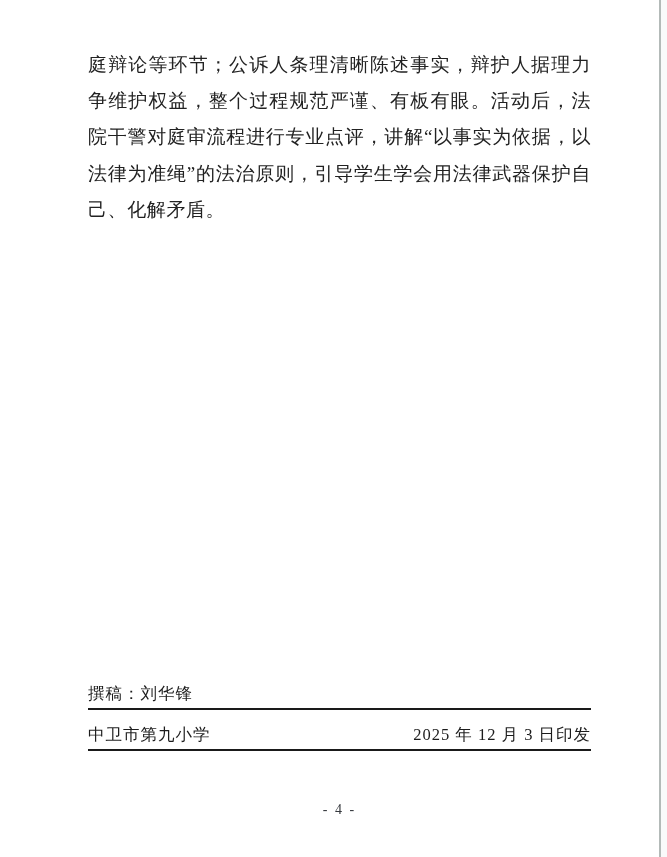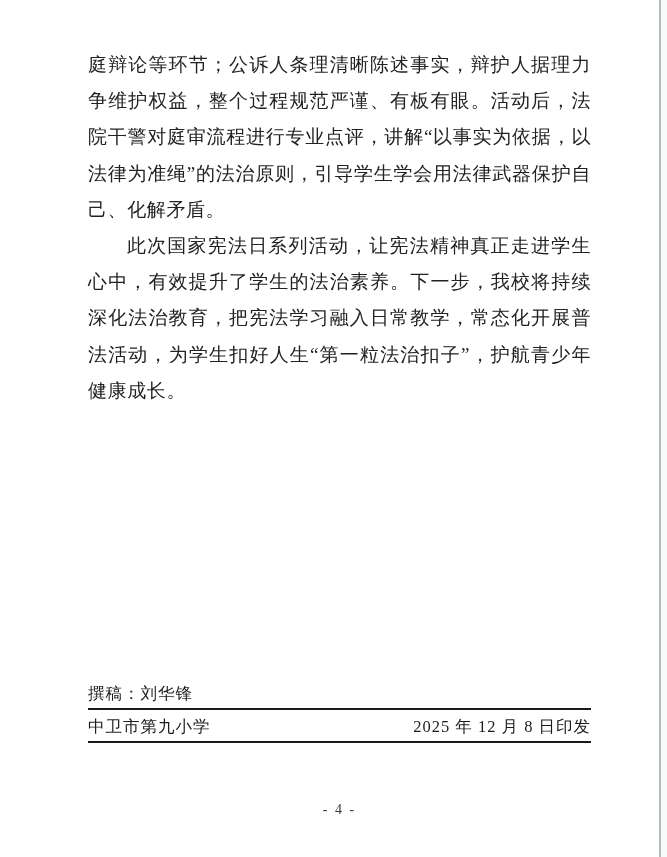--- a/index.html
+++ b/index.html
@@ -61,21 +61,21 @@
     letter-spacing: 1px;
     color: #1c1c1c;
   }
   .footer-row {
     display: flex;
     justify-content: space-between;
     align-items: flex-end;
     line-height: 28px;
     border-bottom: 2px solid #1a1a1a;
   }
-  .footer-row.row2 { padding-top: 3px; line-height: 28px; }
+  .footer-row.row2 { padding-top: 11px; line-height: 28px; }
   .footer-row span { white-space: nowrap; }
   
   .page-number {
     position: absolute;
     left: 88px;
     top: 802px;
     width: 503px;
     text-align: center;
     font-size: 14px;
     letter-spacing: 2px;
@@ -85,28 +85,27 @@
 </head>
 <body>
 
 <div class="page">
 
   <div class="edge-strip"></div>
   <div class="edge-line"></div>
 
   <div class="body-text">
     <p class="para">庭辩论等环节；公诉人条理清晰陈述事实，辩护人据理力争维护权益，整个过程规范严谨、有板有眼。活动后，法院干警对庭审流程进行专业点评，讲解“以事实为依据，以法律为准绳”的法治原则，引导学生学会用法律武器保护自己、化解矛盾。</p>
-    <p class="para indent">此次国家宪法日系列活动，让宪法精神真正走进学生心中，有效提升了学生的法治素养。下一步，我校将持续深化法治教育，把宪法学习融入日常教学，常态化开展普法活动，为学生扣好人生“第一粒法治扣子”，护航青少年健康成长。</p>
   </div>
 
   <div class="footer">
     <div class="footer-row row1">
       <span>撰稿：刘华锋</span>
     </div>
     <div class="footer-row row2">
       <span>中卫市第九小学</span>
-      <span>2025 年 12 月 8 日印发</span>
+      <span>2025 年 12 月 3 日印发</span>
     </div>
   </div>
 
   <div class="page-number">- 4 -</div>
 
 </div>
 
 </body></html>

